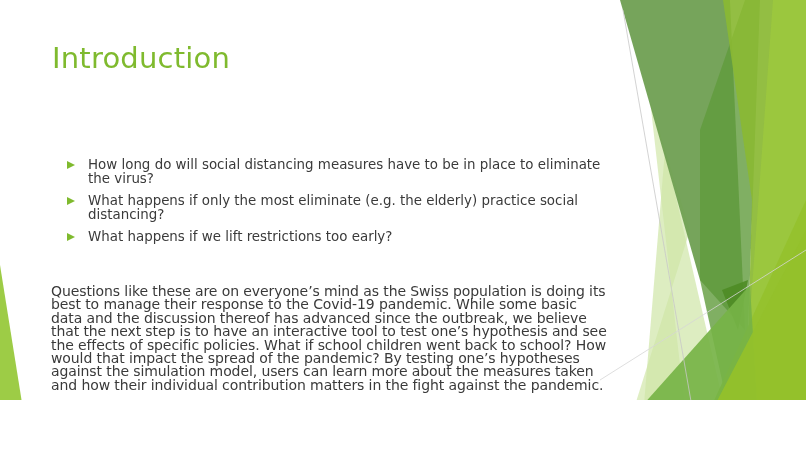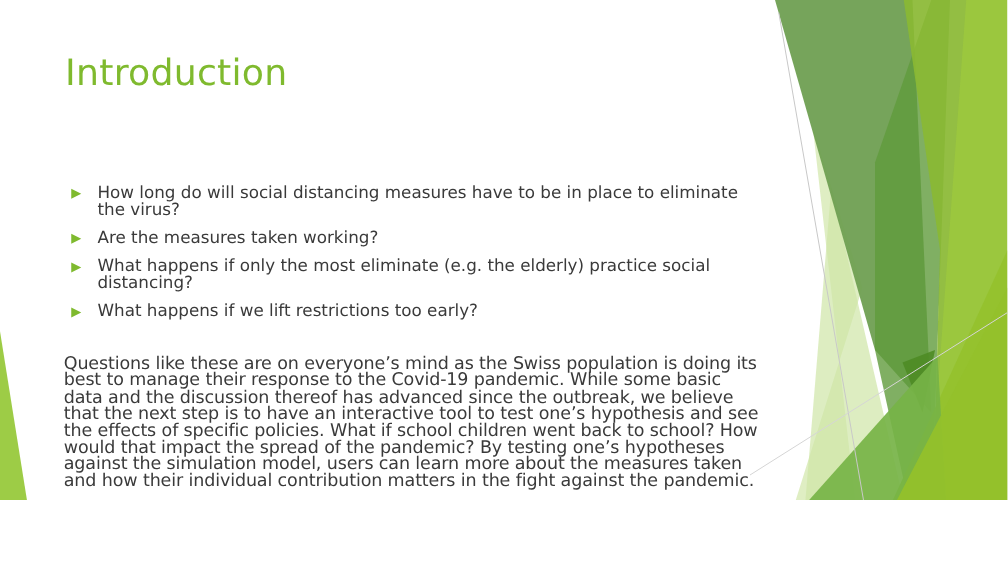--- a/index.html
+++ b/index.html
@@ -34,21 +34,21 @@
       font-weight: normal;
       letter-spacing: 0.2px;
       margin: 0;
     }
     .bullets {
       position: absolute;
       left: 51px;
       top: 144px;
       width: 560px;
       list-style: none;
-      margin: 4px;
+      margin: 14px;
       padding: 0;
     }
     .bullet {
       position: relative;
       padding-left: 23px;
       font-size: 13.4px;
       line-height: 13.5px;
       color: #3a3a3a;
       margin-bottom: 9px;
     }
@@ -105,24 +105,20 @@
 
   <h1 class="title">Introduction</h1>
 
   <ul class="bullets">
     <li class="bullet">
       <span class="arrow"></span>
       <span>How long do will social distancing measures have to be in place to eliminate the virus?</span>
     </li>
     <li class="bullet">
       <span class="arrow"></span>
-      <span>Are the measures taken working?</span>
-    </li>
-    <li class="bullet">
-      <span class="arrow"></span>
       <span>What happens if only the most eliminate (e.g. the elderly) practice social distancing?</span>
     </li>
     <li class="bullet">
       <span class="arrow"></span>
       <span>What happens if we lift restrictions too early?</span>
     </li>
   </ul>
 
   <p class="paragraph">Questions like these are on everyone’s mind as the Swiss population is doing its best to manage their response to the Covid-19 pandemic. While some basic data and the discussion thereof has advanced since the outbreak, we believe that the next step is to have an interactive tool to test one’s hypothesis and see the effects of specific policies. What if school children went back to school? How would that impact the spread of the pandemic? By testing one’s hypotheses against the simulation model, users can learn more about the measures taken and how their individual contribution matters in the fight against the pandemic.</p>
 

